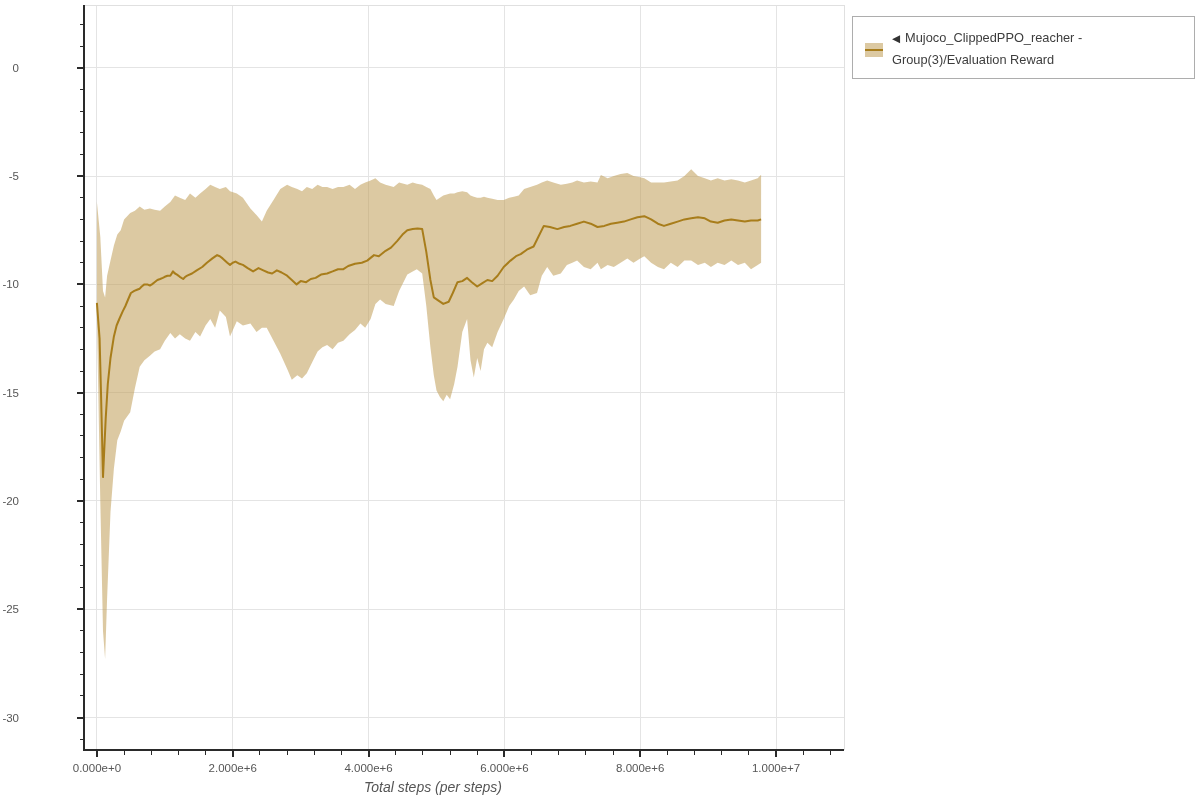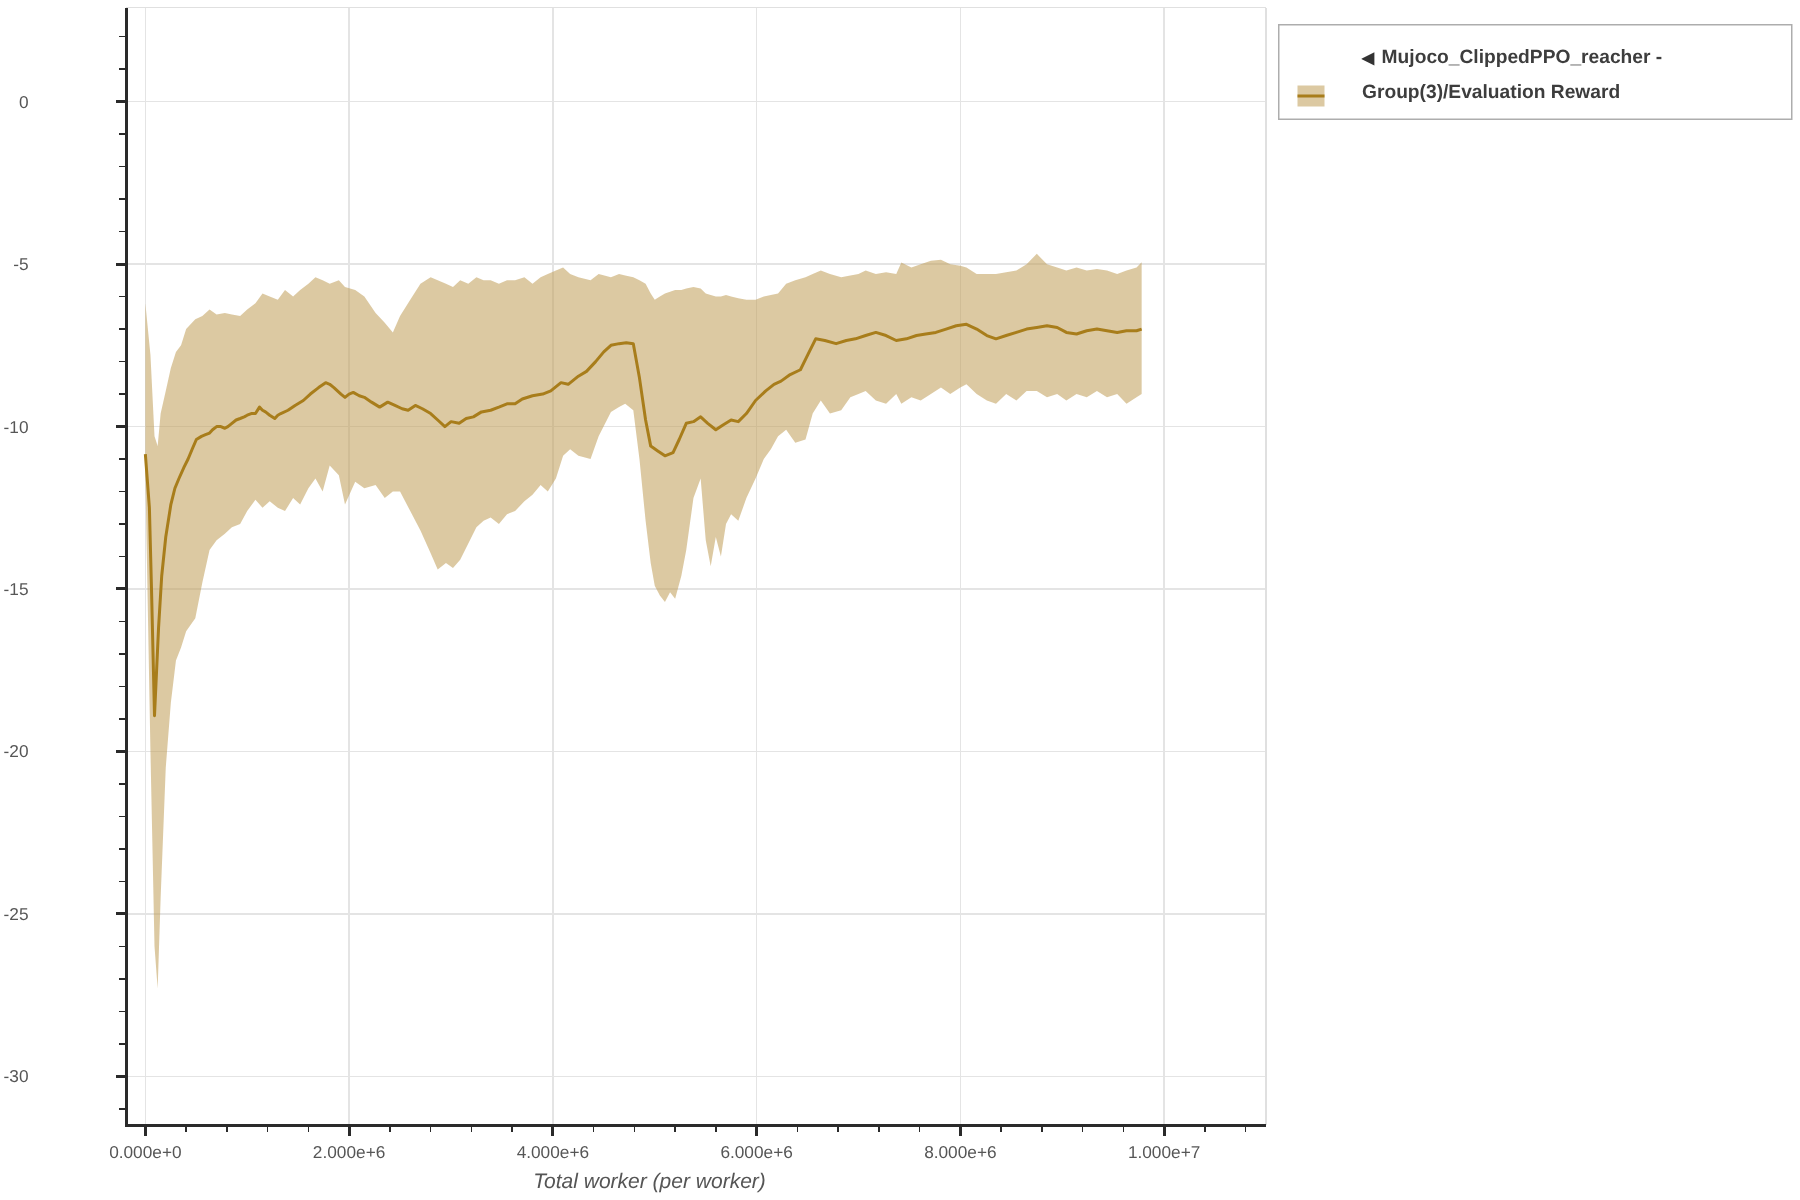--- a/index.html
+++ b/index.html
@@ -9,23 +9,22 @@
   svg{position:absolute;left:0;top:0;}
   .x-axis-title{
     position:absolute;left:433px;top:779px;transform:translateX(-50%);
     font-size:14px;font-style:italic;color:#555555;white-space:nowrap;
   }
   .legend{
     position:absolute;left:852px;top:16px;width:343px;min-height:62px;
     box-sizing:border-box;background:#ffffff;border:1px solid #adadad;
   }
   .legend-item{
-    display:flex;align-items:flex-end;padding:10px 6px 8px 12px;gap:25px;
+    display:flex;align-items:center;padding:10px 6px 8px 12px;gap:9px;
     cursor:pointer;
-    font-weight:bold;
   }
   .legend-swatch{
     width:18px;height:14px;flex:0 0 auto;margin-top:3px;
     background:rgba(191,157,86,0.55);position:relative;
   }
   .legend-swatch-line{
     position:absolute;left:0;right:0;top:5.5px;height:2.5px;background:#a87d1b;
   }
   .legend-label{
     margin:0;font-size:12.8px;line-height:21px;color:#3d3d3d;
@@ -126,21 +125,21 @@
       <text x="776.0822162645219" y="772" text-anchor="middle" font-size="11.5px" fill="#565656">1.000e+7</text>
       <text x="19" y="71.80523255813952" text-anchor="end" font-size="11.5px" fill="#565656">0</text>
       <text x="19" y="180.09011627906978" text-anchor="end" font-size="11.5px" fill="#565656">-5</text>
       <text x="19" y="288.375" text-anchor="end" font-size="11.5px" fill="#565656">-10</text>
       <text x="19" y="396.65988372093017" text-anchor="end" font-size="11.5px" fill="#565656">-15</text>
       <text x="19" y="504.94476744186045" text-anchor="end" font-size="11.5px" fill="#565656">-20</text>
       <text x="19" y="613.2296511627907" text-anchor="end" font-size="11.5px" fill="#565656">-25</text>
       <text x="19" y="721.5145348837209" text-anchor="end" font-size="11.5px" fill="#565656">-30</text>
     </svg>
 
-  <div class="x-axis-title">Total worker (per worker)</div>
+  <div class="x-axis-title">Total steps (per steps)</div>
 
   <div class="legend">
     <div class="legend-item">
       <span class="legend-swatch">
         <span class="legend-swatch-line"></span>
       </span>
       <p class="legend-label"><span class="legend-marker">◀</span><span>Mujoco_ClippedPPO_reacher - Group(3)/Evaluation Reward</span></p>
     </div>
   </div>
 </div>

